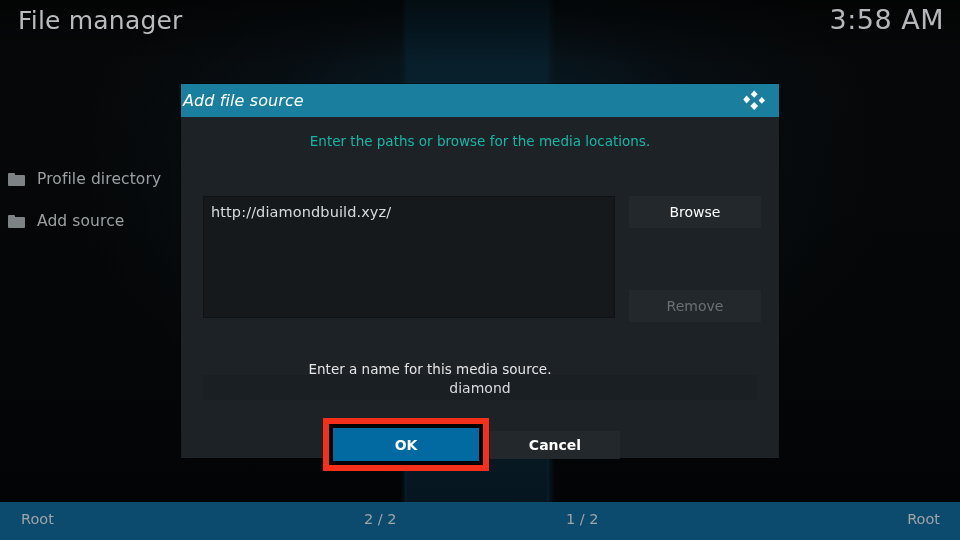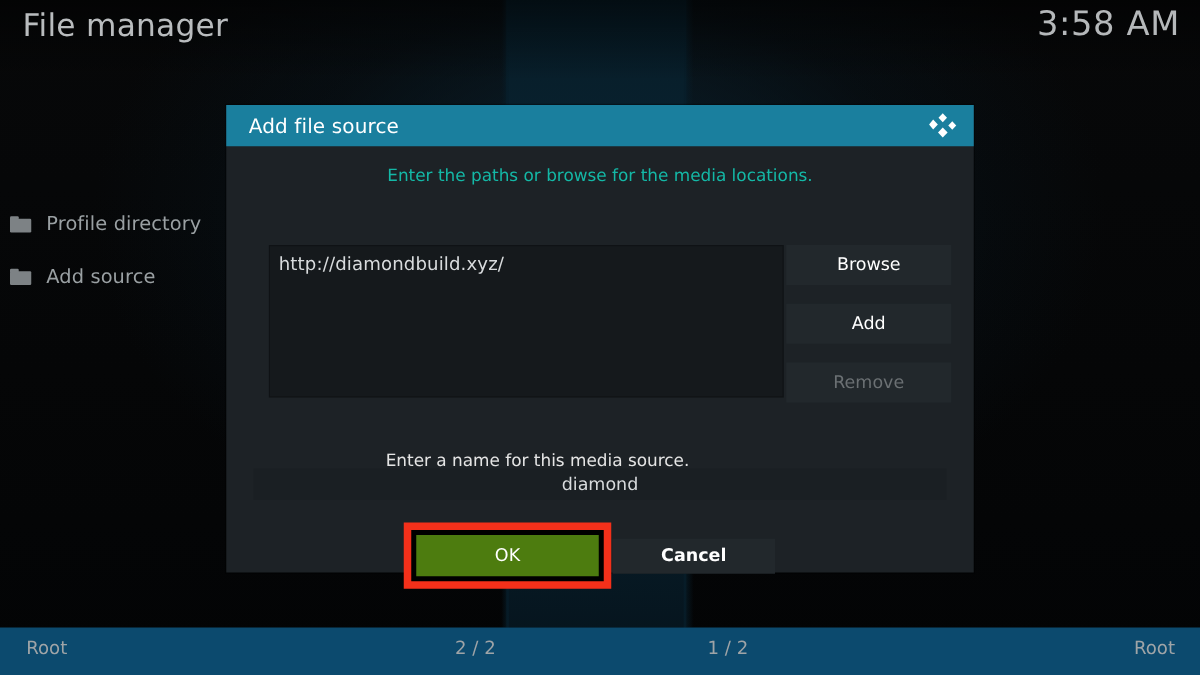--- a/index.html
+++ b/index.html
@@ -130,22 +130,23 @@
   #dialog-header {
     position: relative;
     height: 33px;
     background: #1a7f9e;
     display: flex;
     align-items: center;
   }
   #dialog-title {
     font-size: 16px;
     color: #ffffff;
-    margin-left: 18px;
+    margin-left: 2px;
     letter-spacing: 0.1px;
+    font-style: italic;
   }
   #kodi-logo {
     position: absolute;
     right: 13px;
     top: 5px;
     width: 24px;
     height: 23px;
   }
   #dialog-body {
     position: relative;
@@ -160,21 +161,20 @@
     font-size: 13.5px;
     color: #14b8a6;
   }
 
   #paths-list {
     position: absolute;
     left: 22px; top: 79px;
     width: 412px; height: 122px;
     background: #15191c;
     box-shadow: inset 0 0 0 1px rgba(0,0,0,0.25);
-    margin-left: 12px;
   }
   #paths-list-entry {
     position: absolute;
     left: 8px; top: 8px;
     font-size: 14.5px;
     color: #d8dbdd;
     letter-spacing: 0.1px;
   }
 
   .side-btn {
@@ -226,26 +226,26 @@
     padding: 6px;
   }
   #ok-inner {
     width: 100%; height: 100%;
     background: #000000;
     box-sizing: border-box;
     padding: 4px;
   }
   #btn-ok {
     width: 100%; height: 100%;
-    background: #4d7c0f;
+    background: #0369a1;
     display: flex;
     align-items: center;
     justify-content: center;
     font-size: 14px;
-    font-weight: normal;
+    font-weight: bold;
     color: #ffffff;
   }
   #btn-cancel {
     position: absolute;
     left: 309px; top: 314px;
     width: 130px; height: 28px;
     background: #22282c;
     display: flex;
     align-items: center;
     justify-content: center;
@@ -315,21 +315,20 @@
 
     <div id="dialog-body">
 
       <div id="paths-hint">Enter the paths or browse for the media locations.</div>
 
       <div id="paths-list">
         <div id="paths-list-entry">http://diamondbuild.xyz/</div>
       </div>
 
       <div class="side-btn" id="btn-browse">Browse</div>
-      <div class="side-btn" id="btn-add">Add</div>
       <div class="side-btn disabled" id="btn-remove">Remove</div>
 
       <div id="name-hint">Enter a name for this media source.</div>
 
       <div id="name-input">diamond</div>
 
       <div id="ok-wrap">
         <div id="ok-inner">
           <div id="btn-ok">OK</div>
         </div>

